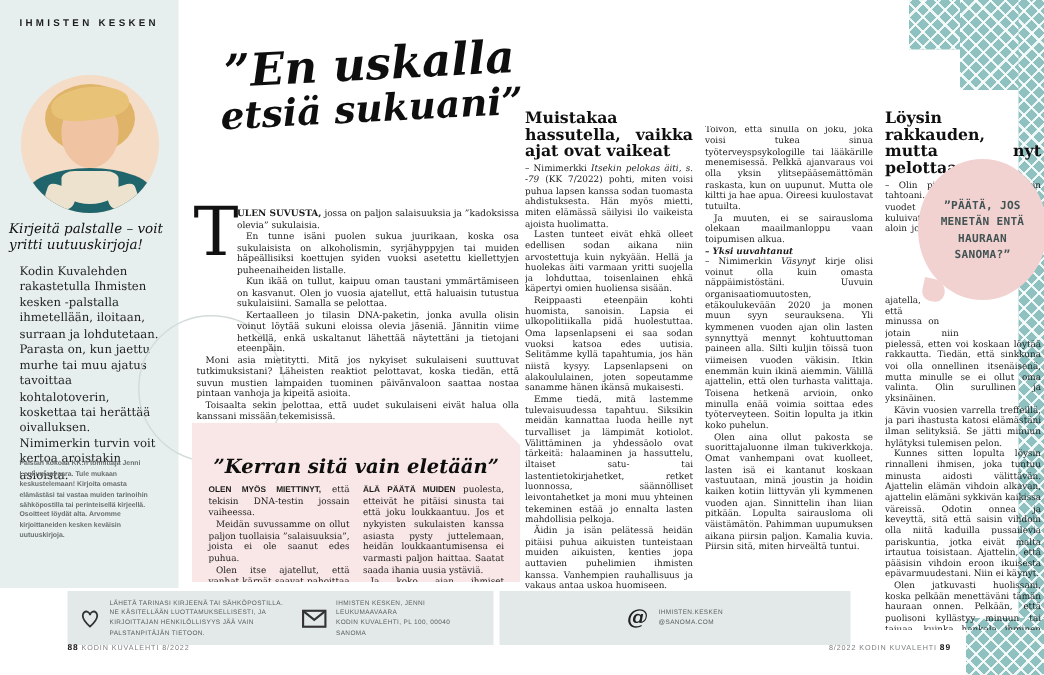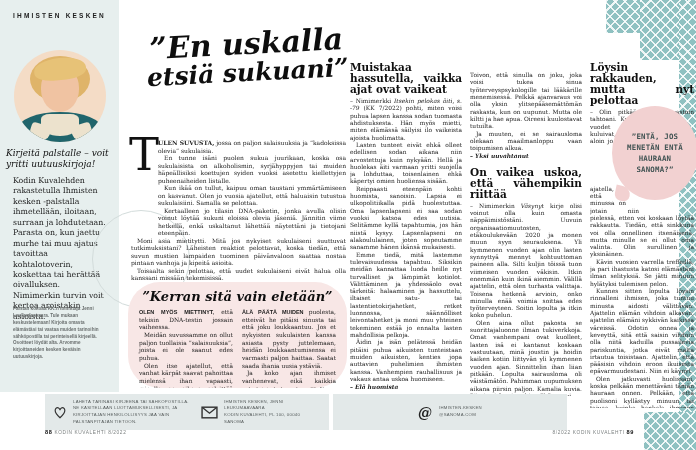--- a/index.html
+++ b/index.html
@@ -48,32 +48,32 @@
   .dropcap{position:absolute;left:129px;top:135px;font-size:45px;line-height:0.9;color:#111;}
   .leadbody{position:absolute;left:131px;top:139px;width:215px;height:142px;overflow:hidden;
     font-size:6px;line-height:1.25;text-align:justify;}
   .leadbody p{margin:0;}
   .leadbody .indented{margin-left:27px;}
   .leadbody p.ind{text-indent:6px;}
   .leadbody b.lead{font-size:6px;}
   
   .pinkbox{position:absolute;left:128px;top:282px;width:219px;height:106px;background:#f8e7e6;
     clip-path:polygon(0 0, calc(100% - 15px) 0, 100% 15px, 100% 100%, 0 100%);
-    padding:7px 11px;box-sizing:border-box;border-radius:32px;}
+    padding:22px 11px;box-sizing:border-box;}
   .pinkbox h2{margin:0 0 5px;text-align:center;font-style:italic;font-weight:bold;
     font-size:13px;color:#0e0e0e;}
   .pcols{display:flex;gap:9px;}
   .pcol{flex:1;font-size:5.9px;line-height:1.3;text-align:justify;}
   .pcol p{margin:0;}
   .pcol p.ind{text-indent:5px;}
   .pcol b.lead{font-family:"Liberation Sans",sans-serif;font-size:5.5px;}
   .psig{font-weight:bold;font-style:italic;}
   .pnote{font-style:italic;}
   
-  .rcol{position:absolute;font-size:5.9px;line-height:1.24;text-align:justify;overflow:hidden;}
+  .rcol{position:absolute;font-size:5.9px;line-height:1.24;text-align:justify;overflow:hidden;margin-top:12px;}
   .colA{left:350px;top:62px;width:112px;height:332px;}
   .colB{left:470px;top:72px;width:112px;height:324px;}
   .colC{left:590px;top:62px;width:104px;height:346px;}
   .rcol h3{margin:0 0 3px;font-size:10.5px;line-height:1.05;color:#0f0f0f;}
   .rcol h3.later{margin-top:7px;}
   .rcol p{margin:0;}
   .rcol p.ind{text-indent:6px;}
   .nick{font-style:italic;}
   .rsig{font-weight:bold;font-style:italic;}
   .bspace{float:right;width:82px;height:95px;margin:12px -4px 3px 3px;
@@ -176,40 +176,39 @@
     <p class="ind">Emme tiedä, mitä lastemme tulevaisuudessa tapahtuu. Siksikin meidän kannattaa luoda heille nyt turvalliset ja lämpimät kotiolot. Välittäminen ja yhdessäolo ovat tärkeitä: halaaminen ja hassuttelu, iltaiset satu- tai lastentietokirjahetket, retket luonnossa, säännölliset leivontahetket ja moni muu yhteinen tekeminen estää jo ennalta lasten mahdollisia pelkoja.</p>
     <p class="ind">Äidin ja isän pelätessä heidän pitäisi puhua aikuisten tunteistaan muiden aikuisten, kenties jopa auttavien puhelimien ihmisten kanssa. Vanhempien rauhallisuus ja vakaus antaa uskoa huomiseen.</p>
     <p class="rsig">– Elä huomista</p>
 
   </section>
 
   <section class="rcol colB">
     <p>Toivon, että sinulla on joku, joka voisi tukea sinua työterveyspsykologille tai lääkärille menemisessä. Pelkkä ajanvaraus voi olla yksin ylitsepääsemättömän raskasta, kun on uupunut. Mutta ole kiltti ja hae apua. Oireesi kuulostavat tutuilta.</p>
     <p class="ind">Ja muuten, ei se sairausloma olekaan maailmanloppu vaan toipumisen alkua.</p>
     <p class="rsig">– Yksi uuvahtanut</p>
-    <h3 class="later">On vaikea uskoa, että vähempikin riittää</h3>
     <p><span>– Nimimerkin </span><span class="nick">Väsynyt</span><span> kirje olisi voinut olla kuin omasta näppäimistöstäni. Uuvuin organisaatiomuutosten, etäkoulukevään 2020 ja monen muun syyn seurauksena. Yli kymmenen vuoden ajan olin lasten synnyttyä mennyt kohtuuttoman paineen alla. Silti kuljin töissä tuon viimeisen vuoden väkisin. Itkin enemmän kuin ikinä aiemmin. Välillä ajattelin, että olen turhasta valittaja. Toisena hetkenä arvioin, onko minulla enää voimia soittaa edes työterveyteen. Soitin lopulta ja itkin koko puhelun.</span></p>
     <p class="ind">Olen aina ollut pakosta se suorittajaluonne ilman tukiverkkoja. Omat vanhempani ovat kuolleet, lasten isä ei kantanut koskaan vastuutaan, minä joustin ja hoidin kaiken kotiin liittyvän yli kymmenen vuoden ajan. Sinnittelin ihan liian pitkään. Lopulta sairausloma oli väistämätön. Pahimman uupumuksen aikana piirsin paljon. Kamalia kuvia. Piirsin sitä, miten hirveältä tuntui.</p>
 
   </section>
 
   <section class="rcol colC">
     <h3>Löysin rakkauden, mutta nyt pelottaa</h3>
     <div class="bspace"></div>
     <p>– Olin pitkään sinkku vastoin tahtoani. Kun vuodet kuluivat, aloin jo ajatella, että minussa on jotain niin pielessä, etten voi koskaan löytää rakkautta. Tiedän, että sinkkuna voi olla onnellinen itsenäisenä, mutta minulle se ei ollut oma valinta. Olin surullinen ja yksinäinen.</p>
     <p class="ind">Kävin vuosien varrella treffeillä, ja pari ihastusta katosi elämästäni ilman selityksiä. Se jätti minuun hylätyksi tulemisen pelon.</p>
     <p class="ind">Kunnes sitten lopulta löysin rinnalleni ihmisen, joka tuntuu minusta aidosti välittävän. Ajattelin elämän vihdoin alkavan, ajattelin elämäni sykkivän kaikissa väreissä. Odotin onnea ja keveyttä, sitä että saisin vihdoin olla niitä kaduilla pussailevia pariskuntia, jotka eivät malta irtautua toisistaan. Ajattelin, että pääsisin vihdoin eroon ikuisesta epävarmuudestani. Niin ei käynyt.</p>
     <p class="ind">Olen jatkuvasti huolissani, koska pelkään menettäväni tämän hauraan onnen. Pelkään, että puolisoni kyllästyy minuun tai tajuaa, kuinka hankala ihminen olen. En haluaisi olla epävarma ja mustasukkainen, mutta olen silti. Ehkä minun on vaikea ymmärtää, että puolisoni ihan oikeasti haluaa olla kanssani.</p>
 
   </section>
 
   <div class="bubble">
     <div class="tail"></div>
     <div class="btxt">
-      <span>”ENTÄ, JOS</span>
+      <span>”PÄÄTÄ, JOS</span>
       <span>MENETÄN ENTÄ</span>
       <span>HAURAAN</span>
       <span>SANOMA?”</span>
     </div>
   </div>
 
   <div class="fbar left">
     <span class="ficon">
       <svg width="14" height="13" viewBox="0 0 24 22">
           <path d="M12 20 C4 13 2 8 5 4 C8 1 12 4 12 7 C12 4 16 1 19 4 C22 8 20 13 12 20 Z" fill="none" stroke="#333" stroke-width="2"></path>

